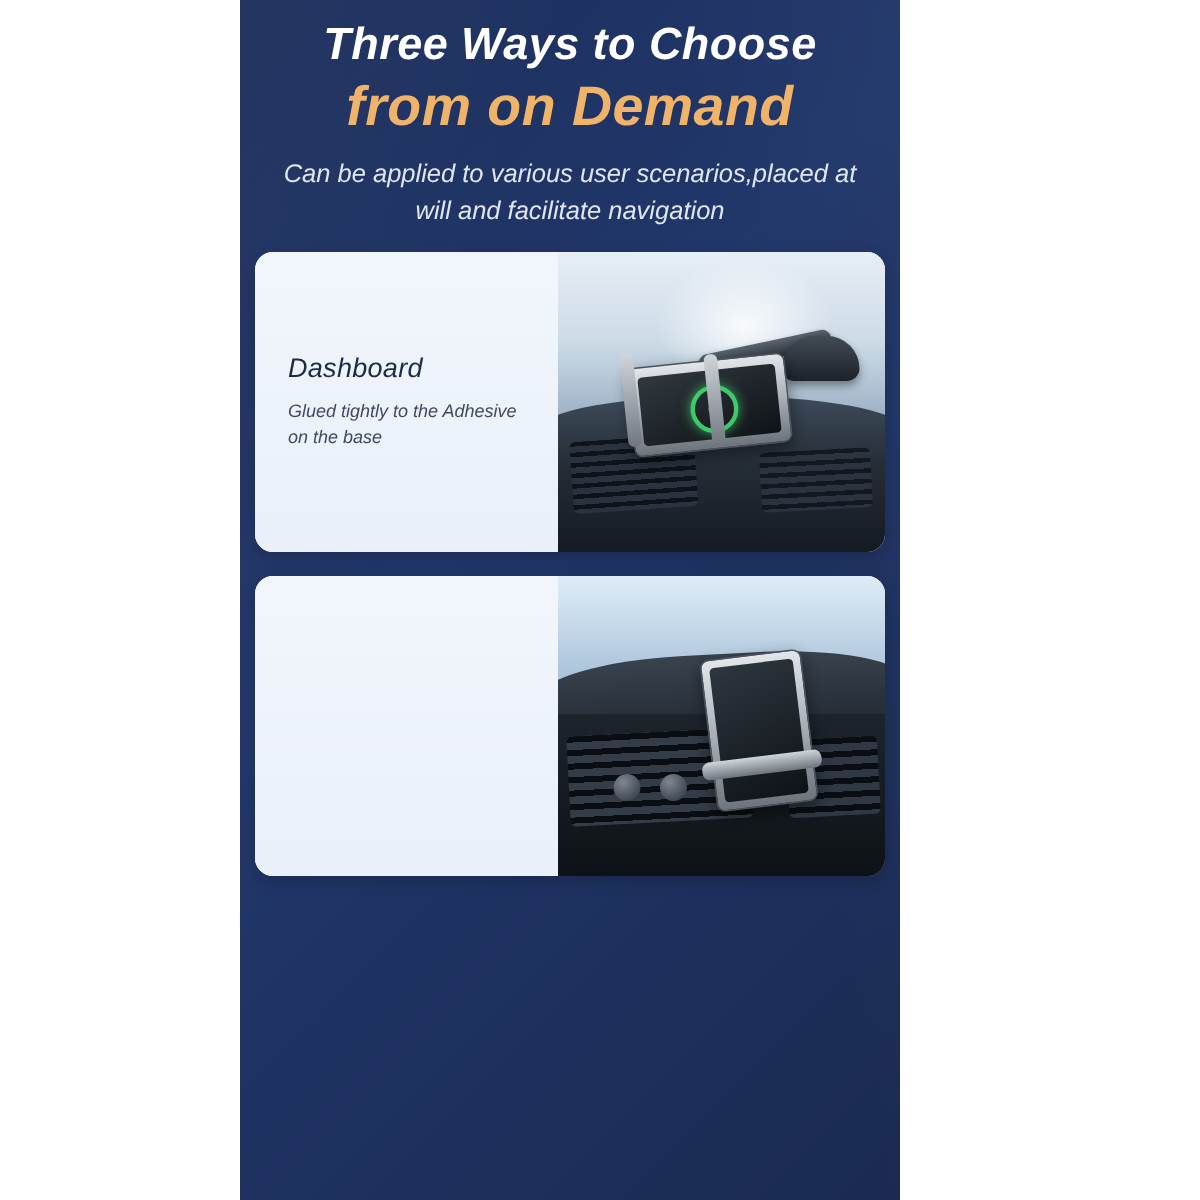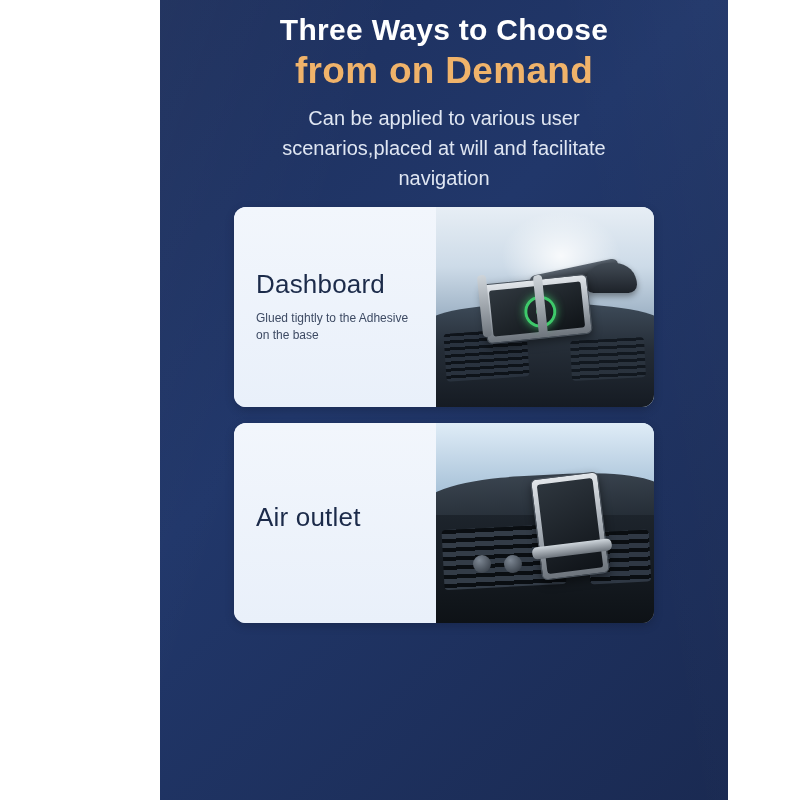--- a/index.html
+++ b/index.html
@@ -17,24 +17,25 @@
     position: relative;
     width: 800px;
     height: 800px;
     background: #ffffff;
   }
   
   .panel {
     position: absolute;
     left: 160px;
     top: 0;
-    width: 568px;
+    width: 440px;
     height: 800px;
     background: linear-gradient(135deg, #1d2f5c 0%, #21376a 40%, #1a2a52 100%);
     overflow: hidden;
+    font-style: italic;
   }
   
   .panel::before {
     content: "";
     position: absolute;
     left: -40%;
     top: -10%;
     width: 90%;
     height: 130%;
     background: linear-gradient(100deg, rgba(255,255,255,0.05), rgba(255,255,255,0) 60%);
@@ -67,21 +68,21 @@
   .title-line2 {
     font-size: 37px;
     font-weight: bold;
     color: #f0b36a;
     letter-spacing: 0.3px;
     line-height: 1.28;
   }
   .subtitle {
     margin: 8px auto 0;
     width: 400px;
-    font-size: 20px;
+    font-size: 17px;
     color: #dfe6f2;
     line-height: 1.5;
     font-weight: normal;
   }
   .cards {
     position: relative;
     z-index: 3;
     margin-top: 14px;
     display: flex;
     flex-direction: column;
@@ -100,21 +101,21 @@
   .card-text {
     width: 180px;
     flex: none;
     padding: 0 0 0 22px;
     display: flex;
     flex-direction: column;
     justify-content: center;
     background: linear-gradient(180deg, #f2f6fc 0%, #e9f0fa 100%);
   }
   .card-title {
-    font-size: 26px;
+    font-size: 18px;
     color: #1c2b4a;
     font-weight: normal;
     margin-bottom: 10px;
     letter-spacing: 0.2px;
   }
   .card-desc {
     font-size: 12px;
     color: #3d4a63;
     line-height: 1.45;
     width: 160px;
@@ -341,21 +342,20 @@
             <div class="magsafe"></div>
           </div>
           <div class="dash-clampL"></div>
           <div class="dash-clampR"></div>
         </div>
       </div>
 
 
       <div class="card">
         <div class="card-text">
-          <div class="card-title">Air outlet</div>
         </div>
         <div class="card-photo photo-air">
           <div class="air-sky"></div>
           <div class="air-dashtop"></div>
           <div class="air-panel"></div>
           <div class="air-vents"></div>
           <div class="air-ventsR"></div>
           <div class="air-knob k1"></div>
           <div class="air-knob k2"></div>
           <div class="holder air-holder">

